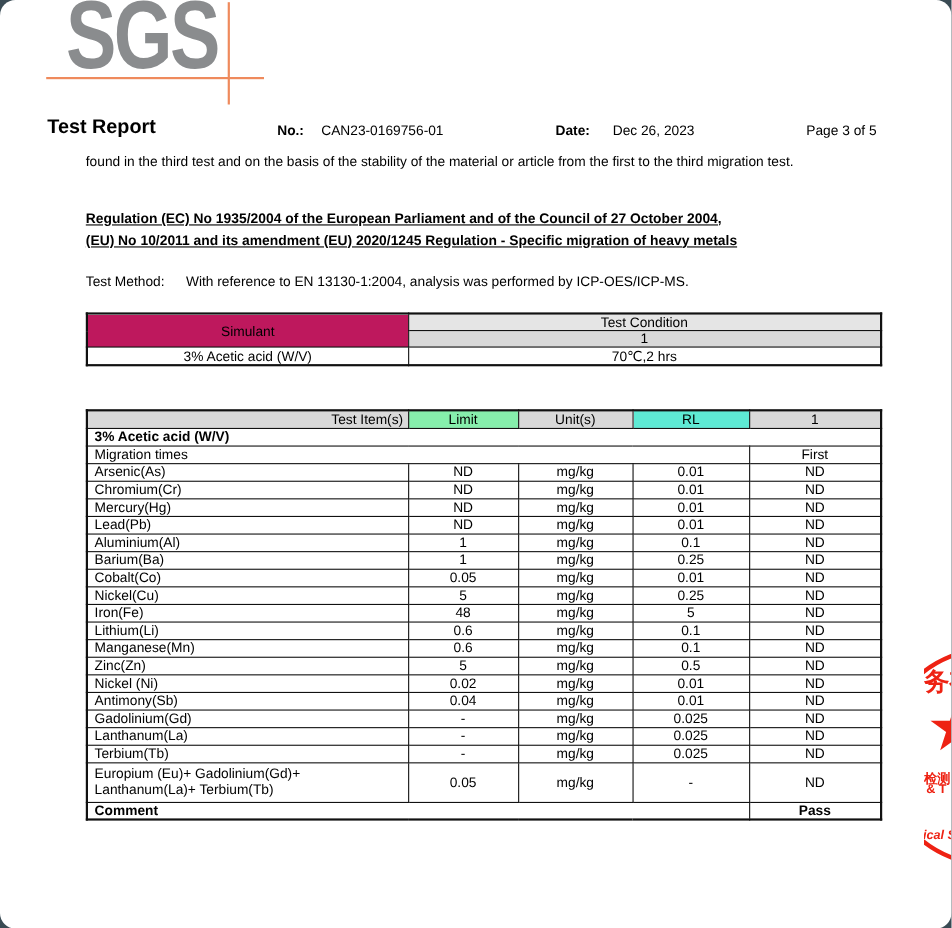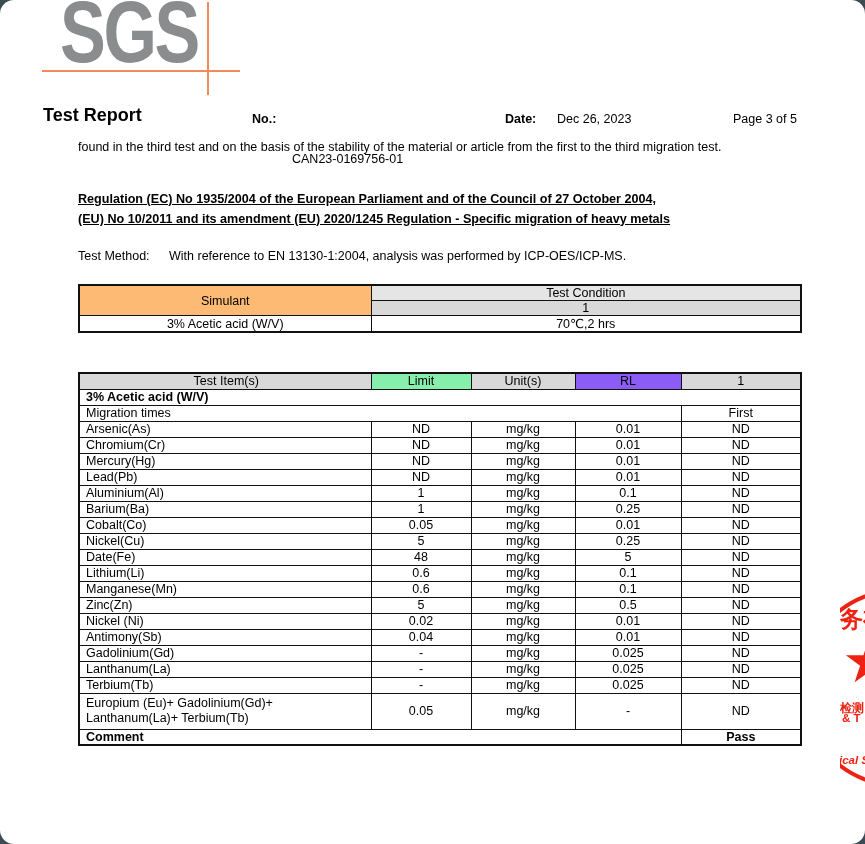--- a/index.html
+++ b/index.html
@@ -29,41 +29,41 @@
     transform-origin: left top;
   }
   .logo-hline { position: absolute; left: 42px; top: 70px; width: 198px; height: 2px; }
   .logo-vline { position: absolute; left: 207px; top: 2px; width: 2px; height: 93px; }
 
   
   .report-title { position: absolute; left: 43px; top: 105px; font-size: 18px; font-weight: bold; }
   .hdr { position: absolute; top: 112px; font-size: 12.5px; white-space: nowrap; }
   .hdr.bold { font-weight: bold; }
   .hdr-no-label   { left: 252px; }
-  .hdr-no-value   { left: 292px; margin-top: 40px; }
+  .hdr-no-value   { left: 292px; }
   .hdr-date-label { left: 505px; }
   .hdr-date-value { left: 557px; }
   .hdr-page       { left: 733px; }
 
   
   .intro { position: absolute; left: 78px; top: 139px; width: 737px; font-size: 12.5px; line-height: 1.42; }
   .regulation { position: absolute; left: 78px; top: 190px; width: 740px; font-size: 12.6px; font-weight: bold; line-height: 1.55; }
   .regulation div { text-decoration: underline; }
   .tm-label { position: absolute; left: 78px; top: 249px; font-size: 12.5px; }
   .tm-value { position: absolute; left: 145px; top: 249px; font-size: 12.5px; margin-left: 24px; }
 
   
   table { border-collapse: collapse; table-layout: fixed; font-size: 12.5px; }
   .simulant-table { position: absolute; left: 78px; top: 284px; width: 722px; border: 2px solid #111; }
   .results-table  { position: absolute; left: 78px; top: 372px; width: 722px; border: 2px solid #111; }
   td, th { border: 1px solid #111; font-weight: normal; padding: 0 4px; text-align: center; overflow: hidden; }
   .simulant-table td, .simulant-table th { height: 15px; }
   .results-table  td, .results-table th { height: 16px; }
   .gray { background: #d9d9d9; }
-  .left { text-align: center; padding-left: 6px; }
+  .left { text-align: right; padding-left: 6px; }
   .bold { font-weight: bold; }
   .results-table td:first-child { text-align: left; padding-left: 6px; }
   .results-table .combined-item { line-height: 1.25; padding-top: 2px; padding-bottom: 2px; }
   .results-table .tall td { height: 33px; }
 
   
   .stamp {
     position: absolute;
     left: 840px; top: 588px;
     width: 25px; height: 210px;
@@ -104,21 +104,21 @@
   <span class="tm-label">Test Method:</span>
   <span class="tm-value">With reference to EN 13130-1:2004, analysis was performed by ICP-OES/ICP-MS.</span>
 
   <table class="simulant-table">
     <colgroup>
         <col style="width:292px">
         <col style="width:430px">
       </colgroup>
     <tbody>
         <tr>
-      <th class="gray" rowspan="2" style="background: #fdba74;">Simulant</th>
+      <th class="gray" rowspan="2" style="background: #be185d;">Simulant</th>
       <th class="gray" style="background: #e5e5e5;">Test Condition</th>
     </tr>
     <tr>
       <th class="gray" style="background: rgb(217, 217, 217);">1</th>
     </tr>
     <tr>
       <td>3% Acetic acid (W/V)</td>
       <td>70℃,2 hrs</td>
     </tr>
   </tbody>
@@ -130,21 +130,21 @@
         <col style="width:100px">
         <col style="width:104px">
         <col style="width:106px">
         <col style="width:120px">
     </colgroup>
     <tbody>
       <tr>
         <th class="gray left" style="background: rgb(217, 217, 217);">Test Item(s)</th>
         <th class="gray" style="background: #86efac;">Limit</th>
         <th class="gray" style="background: rgb(217, 217, 217);">Unit(s)</th>
-        <th class="gray" style="background: #8b5cf6;">RL</th>
+        <th class="gray" style="background: #5eead4;">RL</th>
         <th class="gray" style="background: rgb(217, 217, 217);">1</th>
       </tr>
       <tr>
         <td class="bold left" colspan="5">3% Acetic acid (W/V)</td>
       </tr>
       <tr>
         <td class="left" colspan="4">Migration times</td>
         <td>First</td>
       </tr>
     </tbody>
@@ -199,21 +199,21 @@
           <td>ND</td>
         </tr>
         <tr>
           <td>Nickel(Cu)</td>
           <td>5</td>
           <td>mg/kg</td>
           <td>0.25</td>
           <td>ND</td>
         </tr>
         <tr>
-          <td>Date(Fe)</td>
+          <td>Iron(Fe)</td>
           <td>48</td>
           <td>mg/kg</td>
           <td>5</td>
           <td>ND</td>
         </tr>
         <tr>
           <td>Lithium(Li)</td>
           <td>0.6</td>
           <td>mg/kg</td>
           <td>0.1</td>

